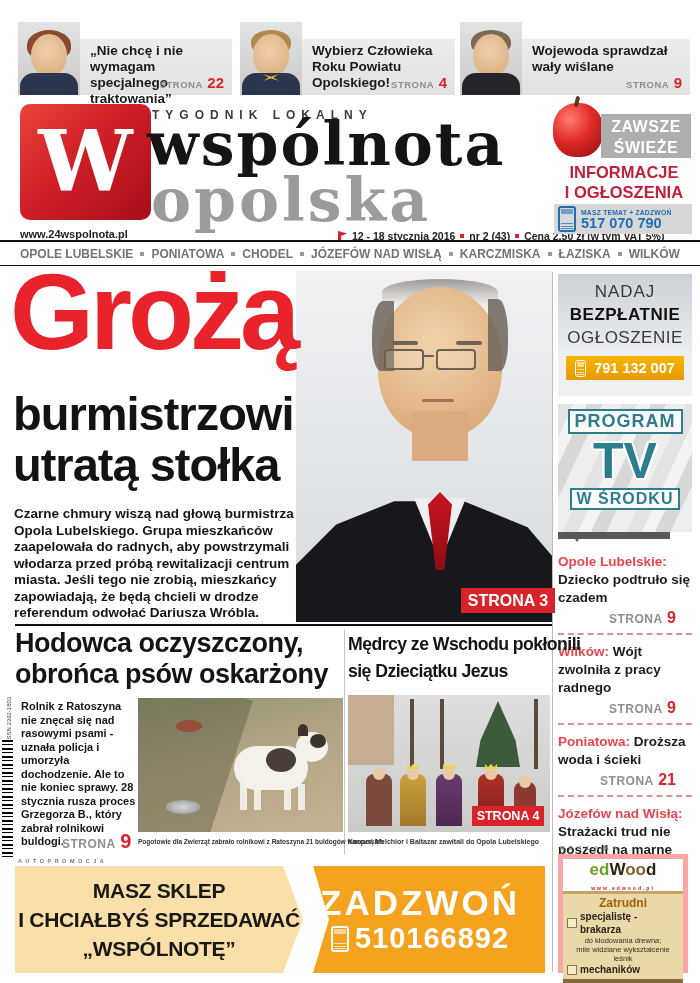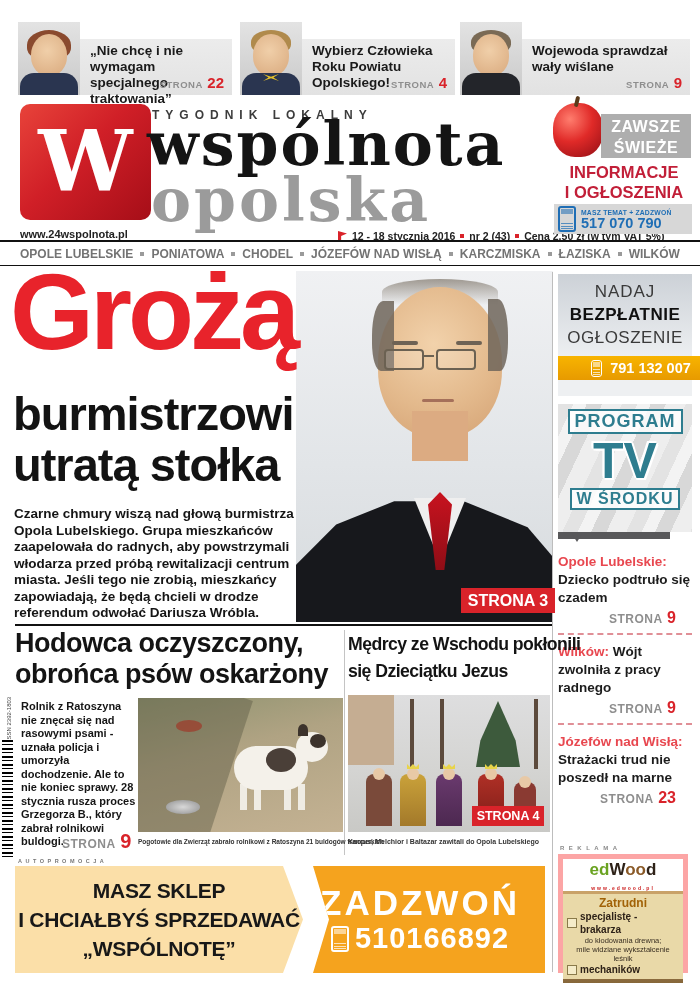--- a/index.html
+++ b/index.html
@@ -79,21 +79,21 @@
   .rule-main{left:15px;top:624px;width:538px;height:2px;background:#111;}
 
   
   .side-div{left:552px;top:272px;width:1px;height:700px;background:#bdbdbd;}
   .freead{left:558px;top:274px;width:134px;height:122px;background:linear-gradient(180deg,#ccd1d7 0%,#eef0f2 70%);
           text-align:center;padding-top:8px;box-sizing:border-box;}
   .freead .l1{font-size:17px;color:#3a3a3a;letter-spacing:1px;}
   .freead .l2{font-size:17px;color:#101010;font-weight:bold;letter-spacing:.5px;line-height:26px;}
   .freead .l3{font-size:17px;color:#3a3a3a;letter-spacing:.5px;}
   .freead-phone{margin:8px auto 8px;width:118px;height:24px;background:linear-gradient(180deg,#f8b400,#e79a00);
-          color:#fff;font-weight:bold;font-size:14.5px;display:flex;align-items:center;justify-content:center;gap:8px;padding-left:24px;}
+          color:#fff;font-weight:bold;font-size:14.5px;display:flex;align-items:center;justify-content:center;gap:8px;}
   .freead-phone .phone-ico{width:9px;height:15px;border-width:1.5px;}
   .tvbox{left:558px;top:404px;width:134px;height:128px;overflow:hidden;text-align:center;
          background:repeating-linear-gradient(115deg,#e3e3e3 0 14px,#f3f3f3 14px 26px,#d8d8d8 26px 40px,#eeeeee 40px 58px);}
   .tv-plate{display:inline-block;background:rgba(255,255,255,.82);border:2px solid #2e7d8f;color:#2e7d8f;font-weight:bold;padding:0 5px;}
   .tv-l1{margin-top:5px;font-size:18px;letter-spacing:1px;}
   .tv-big{font-size:50px;font-weight:bold;color:#2e7d8f;line-height:54px;
           text-shadow:-2px 0 #fff,2px 0 #fff,0 -2px #fff,0 2px #fff,-2px -2px #fff,2px 2px #fff;}
   .tv-l3{font-size:16px;letter-spacing:1px;}
   .innum-head{left:558px;top:514px;width:112px;height:25px;background:#58585a;color:#fff;font-weight:bold;
               font-size:15px;line-height:25px;padding-left:9px;box-sizing:border-box;letter-spacing:.5px;}
@@ -295,20 +295,24 @@
   <div class="abs innum">
     <div class="in-item">
       <span class="in-loc">Opole Lubelskie:</span><span class="in-txt"> Dziecko podtruło się czadem</span>
       <div class="in-strona"><span class="st-label">STRONA</span> <span class="st-num">9</span></div>
     </div>
     <div class="in-item">
       <span class="in-loc">Wilków:</span><span class="in-txt"> Wójt zwolniła z pracy radnego</span>
       <div class="in-strona"><span class="st-label">STRONA</span> <span class="st-num">9</span></div>
     </div>
     <div class="in-item">
+      <span class="in-loc">Poniatowa:</span><span class="in-txt"> Droższa woda i ścieki</span>
+      <div class="in-strona"><span class="st-label">STRONA</span> <span class="st-num">21</span></div>
+    </div>
+    <div class="in-item">
       <span class="in-loc">Józefów nad Wisłą:</span><span class="in-txt"> Strażacki trud nie poszedł na marne</span>
       <div class="in-strona"><span class="st-label">STRONA</span> <span class="st-num">23</span></div>
     </div>
   </div>
   <div class="abs reklama">REKLAMA</div>
   <div class="abs adbox">
     <div class="ad-logo"><span class="ad-ed">ed</span><span class="ad-wood">W</span><span class="ad-oo">oo</span><span class="ad-wood">d</span></div>
     <div class="ad-site">www.edwood.pl</div>
     <div class="ad-body">
       <div class="ad-head">Zatrudni</div>

